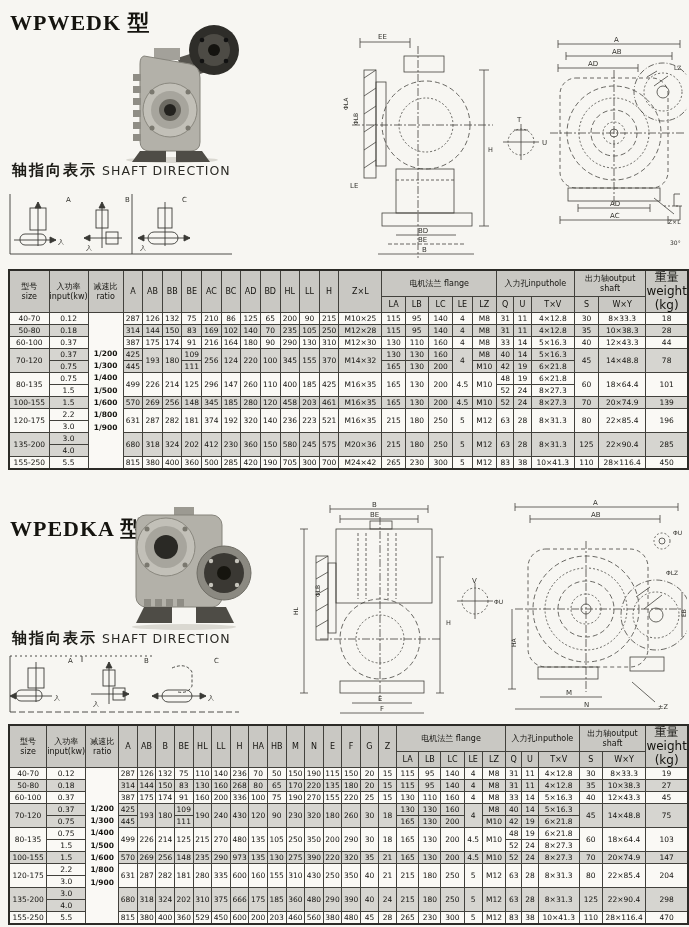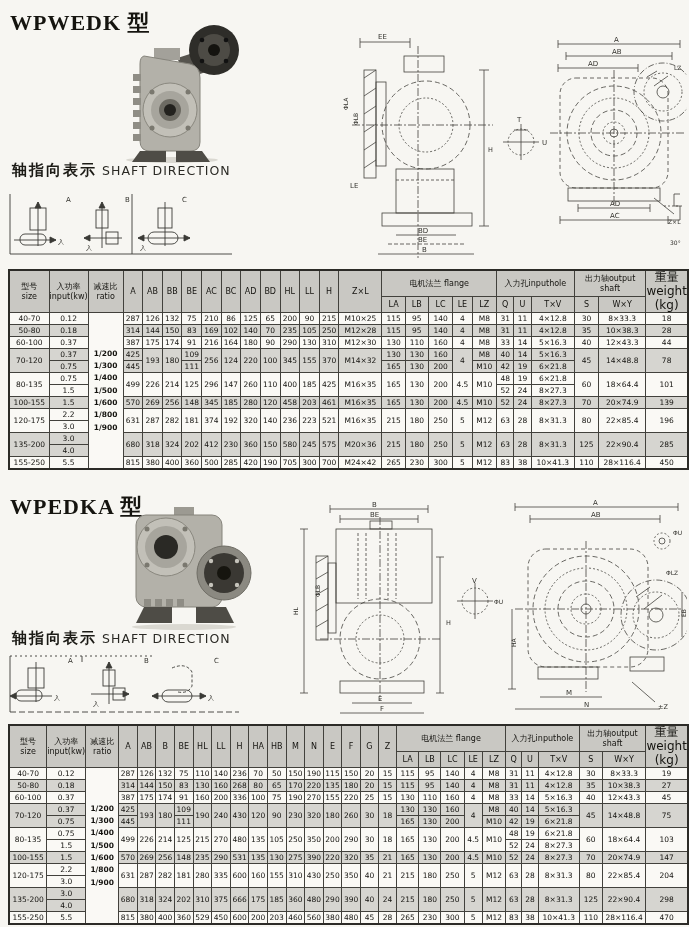--- a/index.html
+++ b/index.html
@@ -544,21 +544,21 @@
             <td>38</td>
             <td>10×41.3</td>
             <td>110</td>
             <td>28×116.4</td>
             <td>450</td>
           </tr>
         </tbody>
       </table>
     </div>
 
-  <div class="title" style="left:10px;top:492px;">WPEDKA 型</div>
+  <div class="title" style="left:10px;top:514px;">WPEDKA 型</div>
 
   <svg class="abs" style="left:114px;top:503px;" width="142" height="128" viewBox="0 0 142 128">
     <ellipse cx="70" cy="124" rx="52" ry="3" fill="#dad8d1"></ellipse>
     <rect x="60" y="4" width="20" height="12" fill="#9c9a92"></rect>
     <rect x="22" y="12" rx="10" width="86" height="92" fill="#b3b1a9" stroke="#85837b"></rect>
     <g>
       <circle cx="52" cy="44" r="29" fill="#c2c0b8" stroke="#8a887f"></circle>
       <circle cx="52" cy="44" r="21" fill="#a7a59d"></circle>
       <circle cx="52" cy="44" r="12" fill="#2a2925"></circle>
       <circle cx="33" cy="26" r="2.5" fill="#7a786f"></circle>
@@ -974,21 +974,21 @@
           </tr>
           <tr class="shade">
             <td>100-155</td>
             <td>1.5</td>
             <td>570</td>
             <td>269</td>
             <td>256</td>
             <td>148</td>
             <td>235</td>
             <td>290</td>
-            <td>531</td>
+            <td>973</td>
             <td>135</td>
             <td>130</td>
             <td>275</td>
             <td>390</td>
             <td>220</td>
             <td>320</td>
             <td>35</td>
             <td>21</td>
             <td>165</td>
             <td>130</td>

